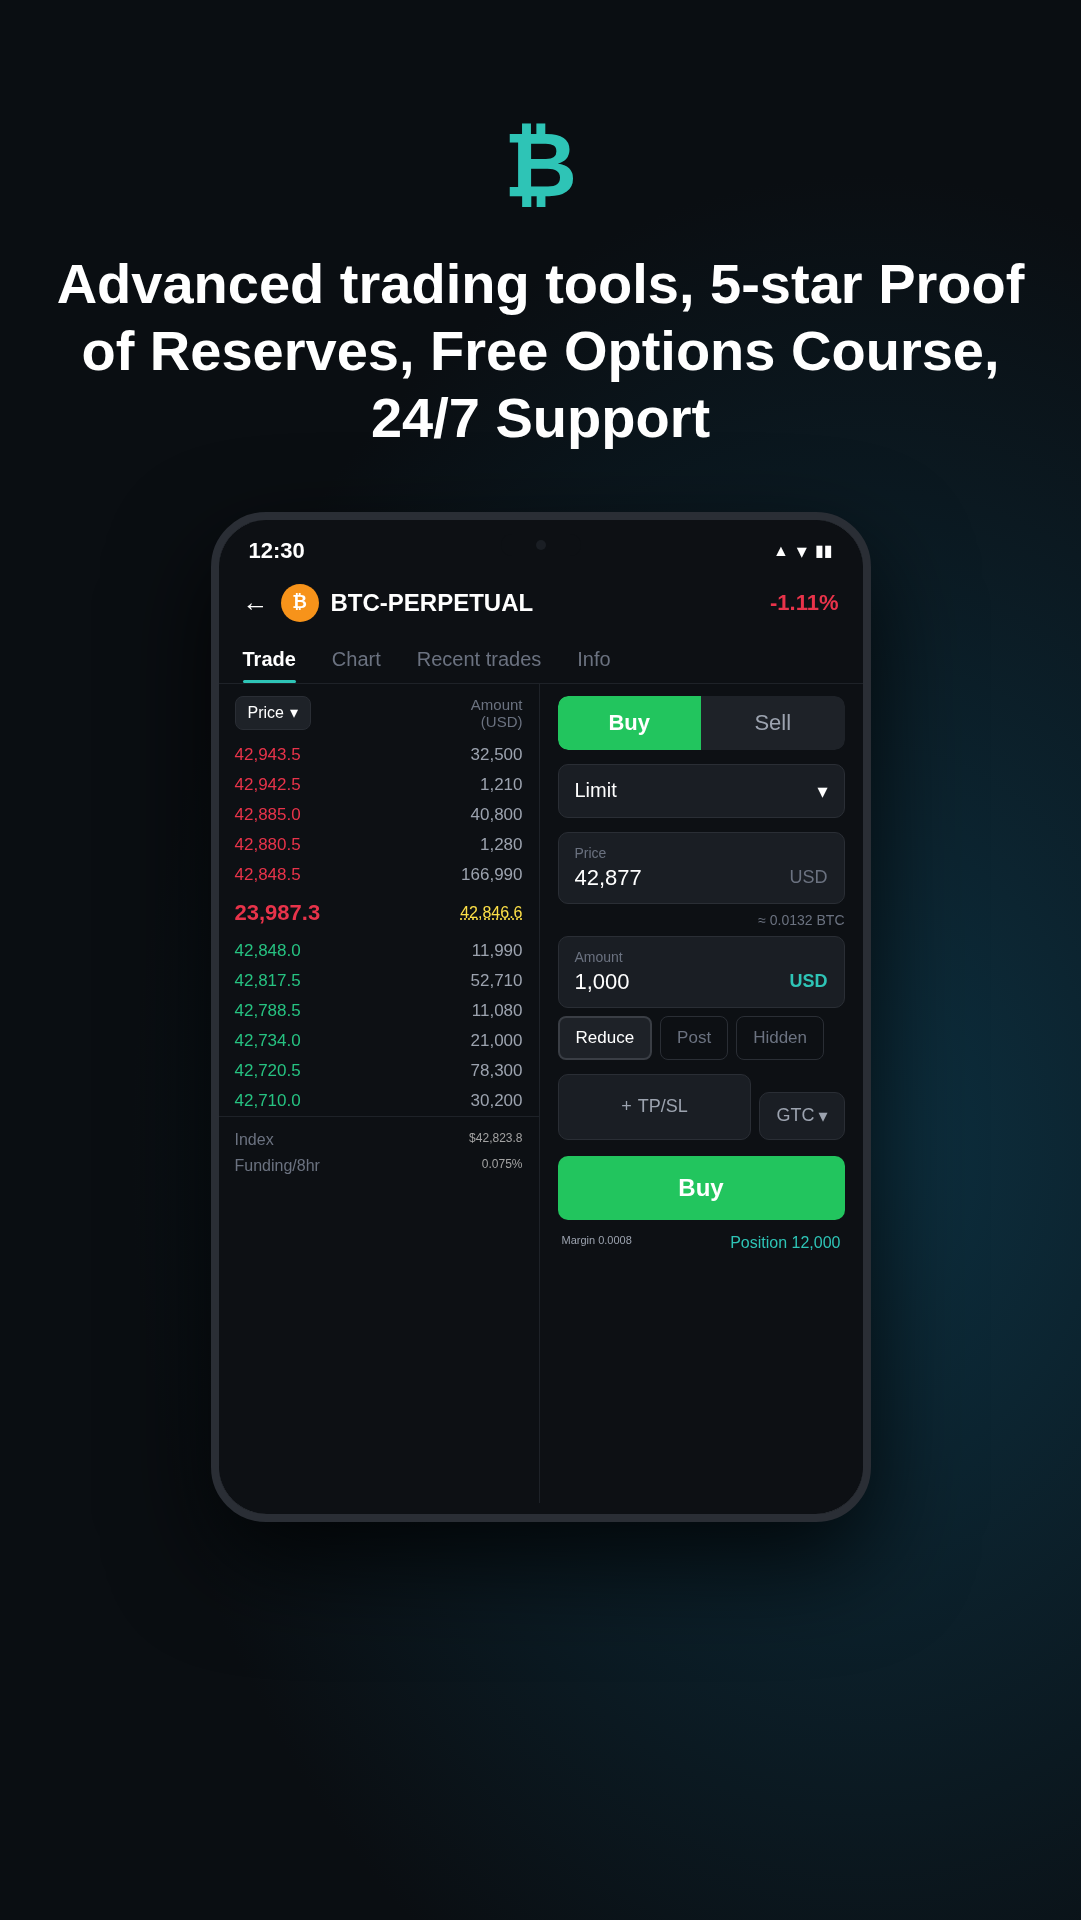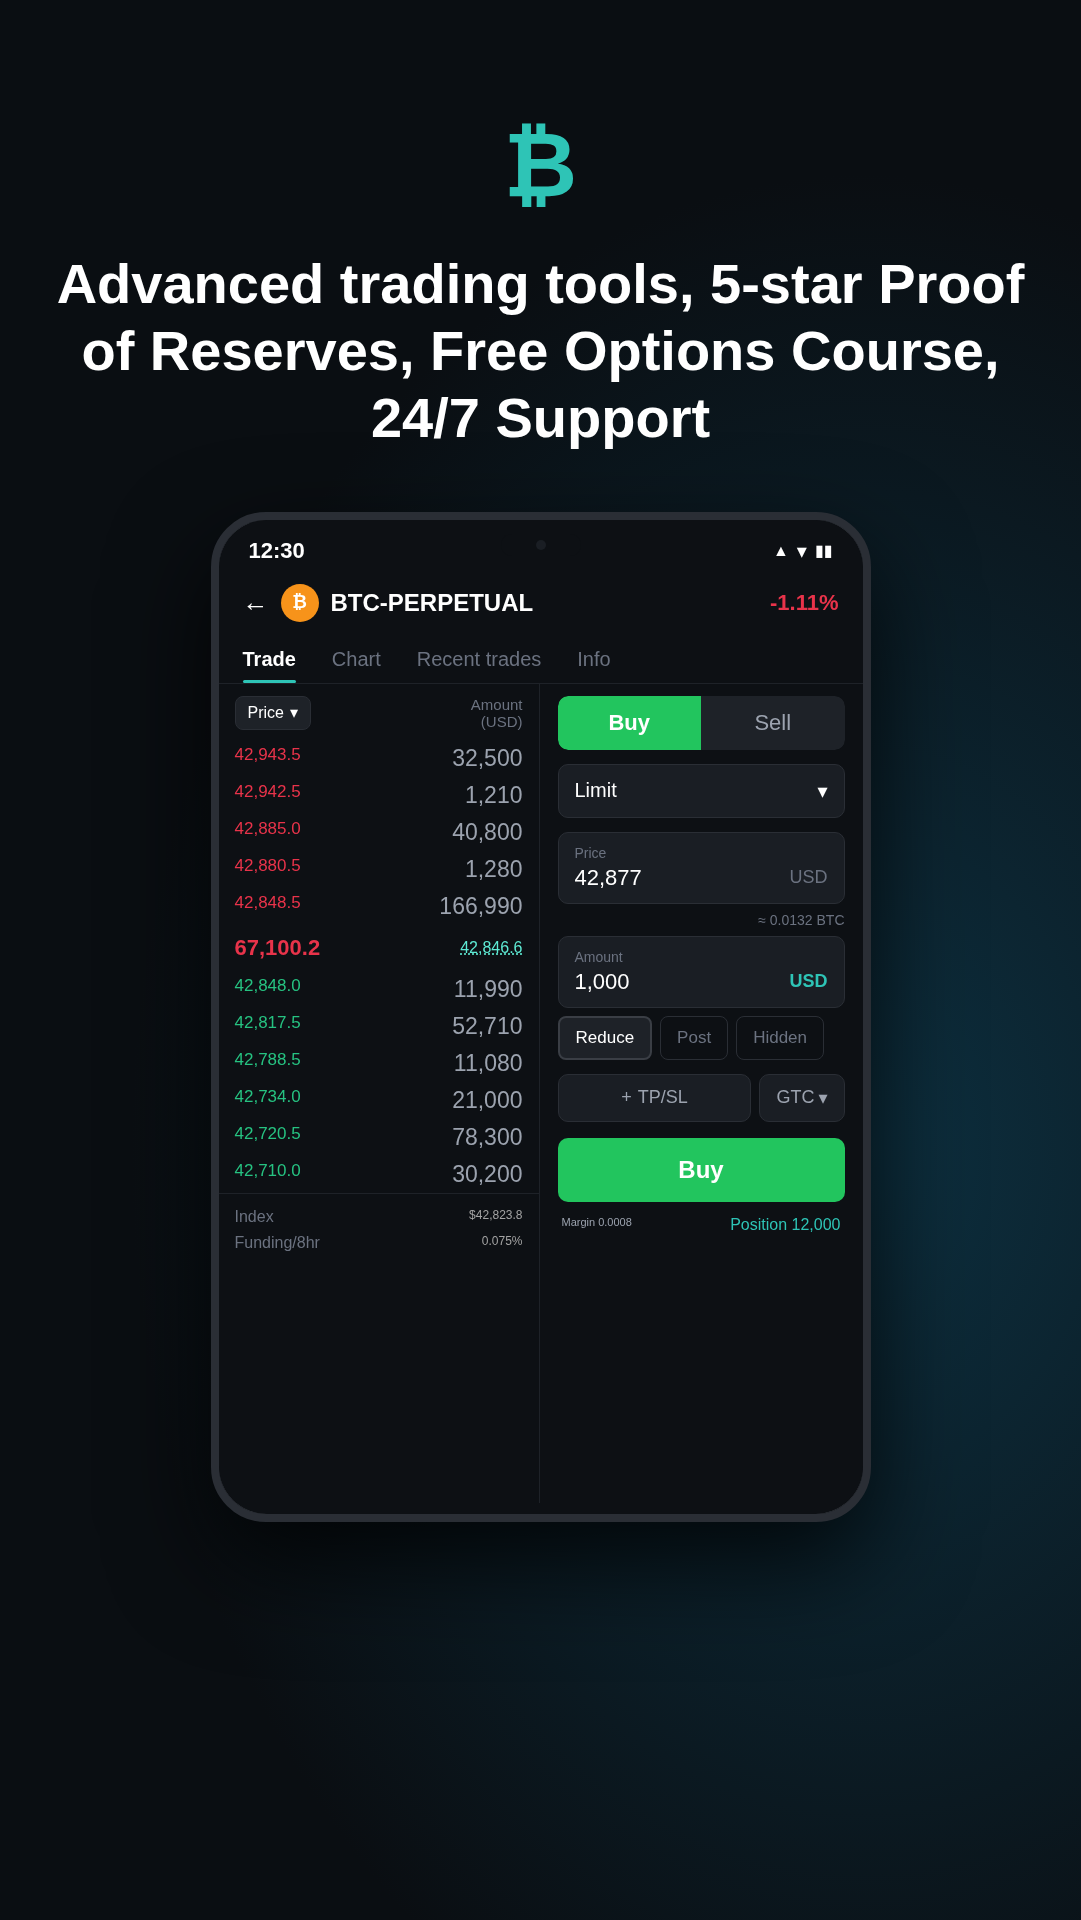--- a/index.html
+++ b/index.html
@@ -247,39 +247,39 @@
     }
 
     .order-price-green {
       color: #26c281;
       font-size: 17px;
       font-weight: 500;
     }
 
     .order-amount {
       color: #9ca3af;
-      font-size: 23px;
+      font-size: 17px;
       text-align: right;
     }
 
     .current-price-row {
       display: flex;
       justify-content: space-between;
       padding: 10px 16px;
       align-items: center;
     }
 
     .current-price {
       color: #e8334a;
       font-size: 22px;
       font-weight: 700;
     }
 
     .index-price {
-      color: #5eead4;
+      color: #fde047;
       font-size: 16px;
       text-decoration: underline dotted;
     }
 
     .divider-line {
       height: 1px;
       background: #1e2228;
       margin: 0 0;
     }
 
@@ -453,20 +453,21 @@
       padding: 12px 16px;
       background: #1a1e24;
       border: 1px solid #2a2e35;
       border-radius: 10px;
       color: #9ca3af;
       font-size: 18px;
       display: flex;
       align-items: center;
       gap: 4px;
       cursor: pointer;
+      margin-top: 18px;
     }
 
     .big-buy-btn {
       width: 100%;
       background: #22c55e;
       color: #fff;
       font-size: 24px;
       font-weight: 700;
       padding: 18px;
       border: none;
@@ -559,21 +560,21 @@
               <span class="order-price-red">42,880.5</span>
               <span class="order-amount">1,280</span>
             </div>
             <div class="order-row">
               <span class="order-price-red">42,848.5</span>
               <span class="order-amount">166,990</span>
             </div>
           </div>
 
           <div class="current-price-row">
-            <span class="current-price">67,100.2</span>
+            <span class="current-price">23,987.3</span>
             <span class="index-price">42,846.6</span>
           </div>
 
           <div>
             <div class="order-row">
               <span class="order-price-green">42,848.0</span>
               <span class="order-amount">11,990</span>
             </div>
             <div class="order-row">
               <span class="order-price-green">42,817.5</span>

